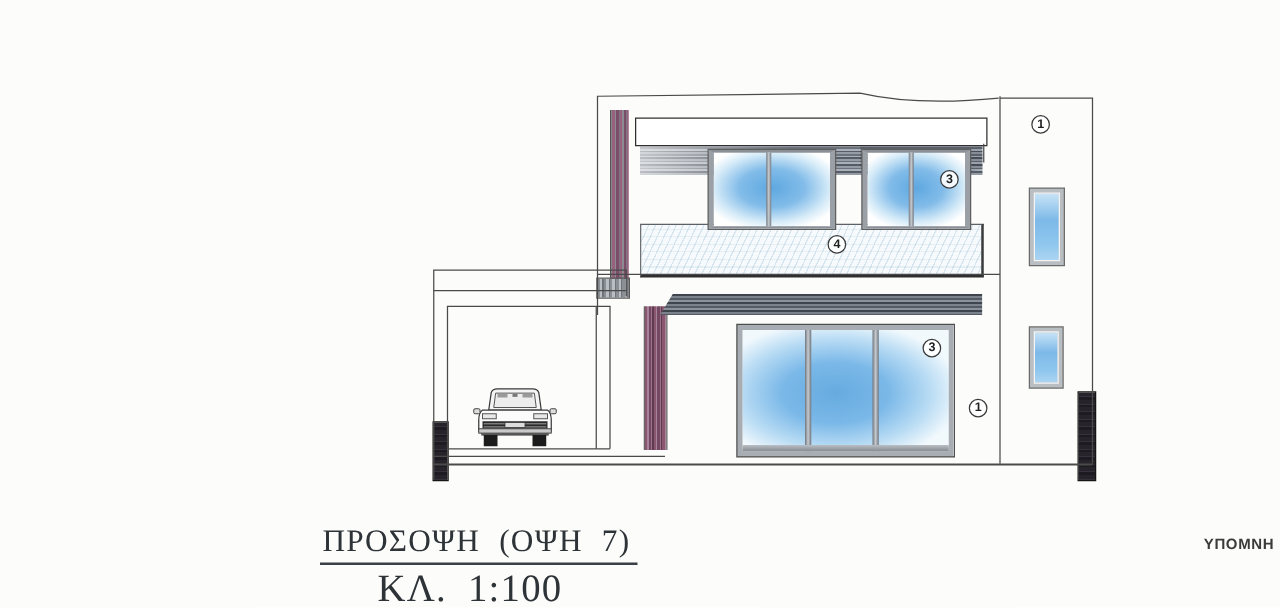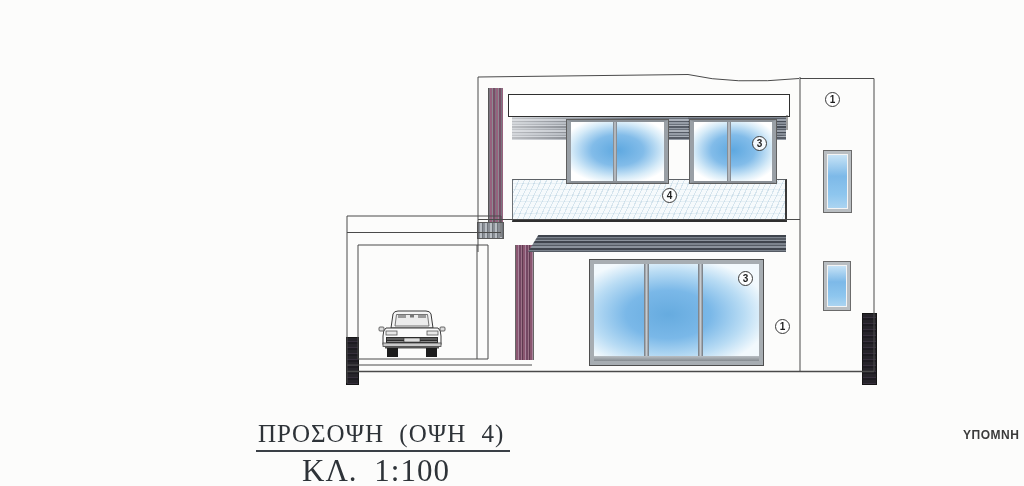--- a/index.html
+++ b/index.html
@@ -217,19 +217,19 @@
     <span>4</span>
   </div>
   <div class="abs marker" style="left:738px;top:271px;">
     <span>3</span>
   </div>
   <div class="abs marker" style="left:775px;top:319px;">
     <span>1</span>
   </div>
 
   <div class="abs title-block">
-    <div class="drawing-title">ΠΡΟΣΟΨΗ (ΟΨΗ 4)</div>
+    <div class="drawing-title">ΠΡΟΣΟΨΗ (ΟΨΗ 7)</div>
     <div class="drawing-scale">ΚΛ. 1:100</div>
   </div>
 
   <div class="abs legend-heading">ΥΠΟΜΝΗ</div>
 
 </div>
 
 </body></html>

